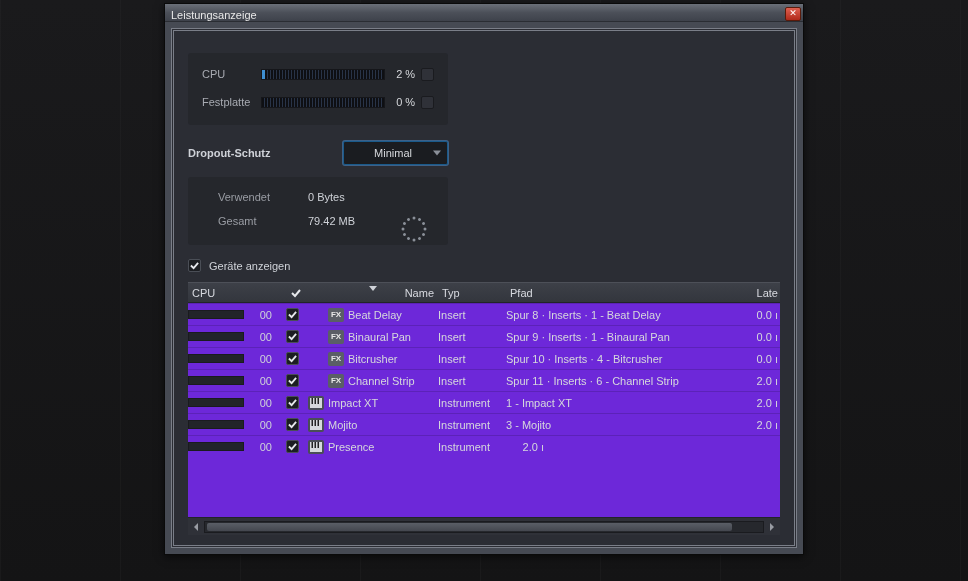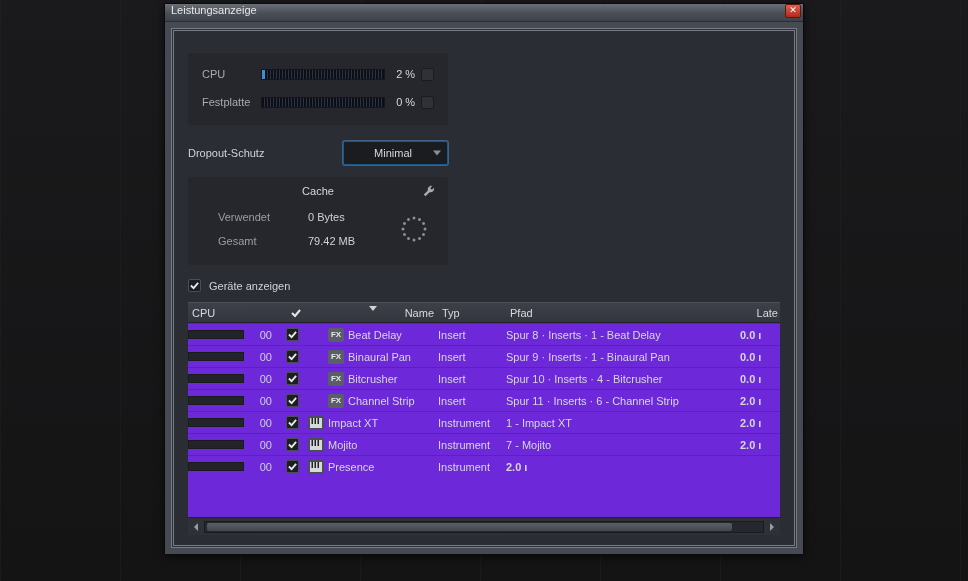--- a/index.html
+++ b/index.html
@@ -23,21 +23,21 @@
     border: 1px solid #0a0a0a;
     box-shadow: 0 2px 8px rgba(0,0,0,0.6);
     display: flex;
     flex-direction: column;
   }
   .titlebar {
     height: 18px;
     background: linear-gradient(to bottom, #6a6f78 0%, #4c5059 50%, #3e424b 100%);
     border-bottom: 1px solid #2a2d33;
     display: flex;
-    align-items: flex-start;
+    align-items: flex-end;
     padding-left: 6px;
     color: #e8e8e8;
     font-size: 11px;
   }
   .titlebar .title { flex: 1; }
   .close-btn {
     width: 16px;
     height: 14px;
     margin-right: 2px;
     background: linear-gradient(to bottom, #e06050 0%, #b02a1a 100%);
@@ -99,21 +99,21 @@
     border: 1px solid #1a1b1f;
     border-radius: 2px;
   }
 
   .dropout-row {
     display: flex;
     align-items: center;
     margin-top: 16px;
     width: 260px;
   }
-  .dropout-row .main-label { flex:1; color:#cfd2d8; }
+  .dropout-row .main-label { flex:1; color:#cfd2d8;font-weight:bold; }
   .dropdown {
     width: 105px;
     height: 24px;
     background: #1a1c20;
     border: 1px solid #1a5a8a;
     box-shadow: 0 0 0 1px rgba(80,150,220,0.5);
     border-radius: 2px;
     display: flex;
     align-items: center;
     padding: 0 20px 0 0;
@@ -230,21 +230,21 @@
     width: 56px; height: 9px;
     background:#222429;
     border:1px solid #1a1b1f;
     margin-right: 6px;
   }
   .cpu-num { color:#cfd2d8; text-align:right; width:22px;}
   .chk-cell { width:24px; display:flex; justify-content:center; }
   .name-cell { width:130px; display:flex; align-items:center; gap:4px;}
   .type-cell { width:68px; }
   .path-cell { flex:1; white-space:nowrap; overflow:hidden;}
-  .lat-cell { width:40px; text-align:left; padding-right:2px; white-space:nowrap;font-weight:bold;}
+  .lat-cell { width:40px; text-align:right; padding-right:2px; white-space:nowrap;}
 
   .badge {
     width:16px; height:14px;
     border-radius:2px;
     display:flex; align-items:center; justify-content:center;
     font-size:8px; font-weight:bold;
     color:#e8e8e8;
     background:#4a4e56;
     flex-shrink:0;
   }
@@ -312,28 +312,20 @@
 
     <div class="dropout-row">
       <span class="main-label">Dropout-Schutz</span>
       <span class="dropdown">
         <span class="val">Minimal</span>
         <span class="chev"></span>
       </span>
     </div>
 
     <div class="panel cache-panel">
-      <div class="cache-header">
-        <span>Cache</span>
-        <span class="wrench">
-          <svg viewBox="0 0 16 16">
-              <path fill="#a8abb2" d="M13.7 4.3a4 4 0 0 1-5 5L4 14l-2-2 4.7-4.7a4 4 0 0 1 5-5l-2.3 2.3 1 1 1 1z"></path>
-            </svg>
-        </span>
-      </div>
       <div class="cache-row">
         <span class="lab">Verwendet</span>
         <span class="val">0 Bytes</span>
       </div>
       <div class="cache-row">
         <span class="lab">Gesamt</span>
         <span class="val">79.42 MB</span>
       </div>
       <div class="spinner">
         <span style="--r:0deg"></span>
@@ -498,21 +490,21 @@
                 <svg viewBox="0 0 12 10">
                   <rect x="0" y="0" width="12" height="10" fill="#d6d8dc"></rect>
                   <rect x="1.5" y="0" width="1.5" height="6" fill="#222"></rect>
                   <rect x="4.5" y="0" width="1.5" height="6" fill="#222"></rect>
                   <rect x="7.5" y="0" width="1.5" height="6" fill="#222"></rect>
                 </svg>
               </span>
               <span>Mojito</span>
             </span>
             <span class="type-cell">Instrument</span>
-            <span class="path-cell">7 - Mojito</span>
+            <span class="path-cell">3 - Mojito</span>
             <span class="lat-cell">2.0 ı</span>
           </div>
           <div class="trow">
             <span class="cpu-cell">
               <span class="cpu-bar"></span>
               <span class="cpu-num">00</span>
             </span>
             <span class="chk-cell">
               <span class="chk">
                 <svg viewBox="0 0 10 10">

